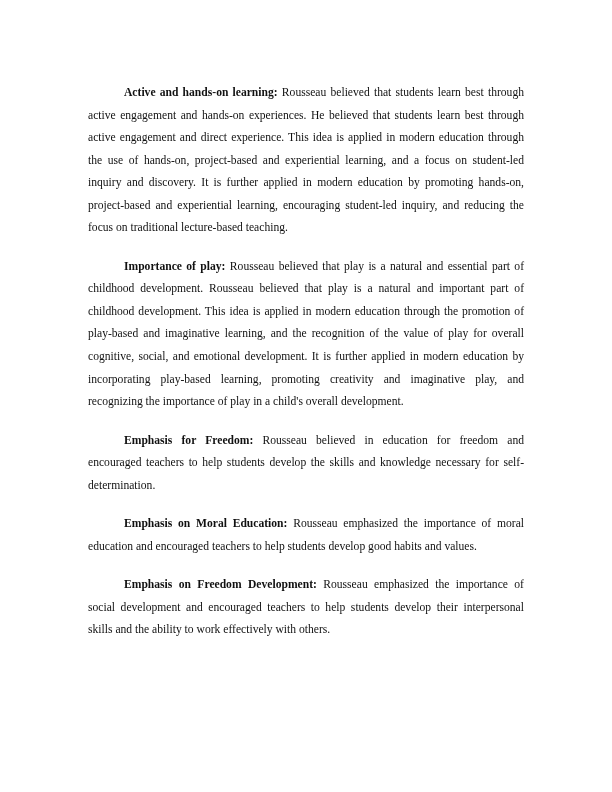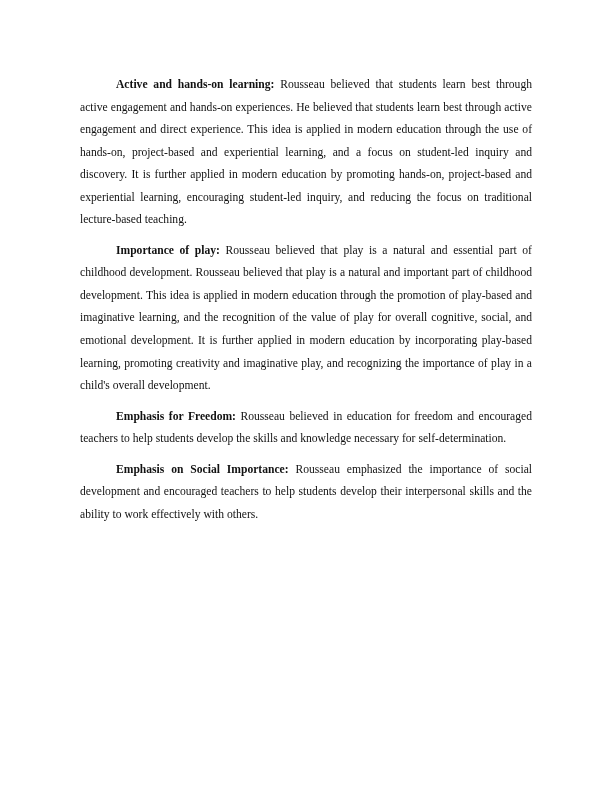--- a/index.html
+++ b/index.html
@@ -8,27 +8,28 @@
     position: absolute;
     left: 72px;
     top: 66px;
     width: 468px;
     font-family: "Liberation Serif", "DejaVu Serif", serif;
     font-size: 11.6px;
     line-height: 22.55px;
     color: #111111;
   }
   .para {
-    margin: 8px;
+    margin: 16px;
     text-indent: 36px;
     text-align: justify;
   }
   .para .lead { font-weight: bold; }
 </style>
 </head>
 <body>
 
 <div class="page">
   <p class="para"><span class="lead">Active and hands-on learning:</span><span> Rousseau believed that students learn best through active engagement and hands-on experiences. He believed that students learn best through active engagement and direct experience. This idea is applied in modern education through the use of hands-on, project-based and experiential learning, and a focus on student-led inquiry and discovery. It is further applied in modern education by promoting hands-on, project-based and experiential learning, encouraging student-led inquiry, and reducing the focus on traditional lecture-based teaching.</span></p>
   <p class="para"><span class="lead">Importance of play:</span><span> Rousseau believed that play is a natural and essential part of childhood development. Rousseau believed that play is a natural and important part of childhood development. This idea is applied in modern education through the promotion of play-based and imaginative learning, and the recognition of the value of play for overall cognitive, social, and emotional development. It is further applied in modern education by incorporating play-based learning, promoting creativity and imaginative play, and recognizing the importance of play in a child's overall development.</span></p>
   <p class="para"><span class="lead">Emphasis for Freedom:</span><span> Rousseau believed in education for freedom and encouraged teachers to help students develop the skills and knowledge necessary for self-determination.</span></p>
-  <p class="para"><span class="lead">Emphasis on Social Importance:</span><span> Rousseau emphasized the importance of social development and encouraged teachers to help students develop their interpersonal skills and the ability to work effectively with others.</span></p>
+  <p class="para"><span class="lead">Emphasis on Moral Education:</span><span> Rousseau emphasized the importance of moral education and encouraged teachers to help students develop good habits and values.</span></p>
+  <p class="para"><span class="lead">Emphasis on Freedom Development:</span><span> Rousseau emphasized the importance of social development and encouraged teachers to help students develop their interpersonal skills and the ability to work effectively with others.</span></p>
 </div>
 
 </body></html>

